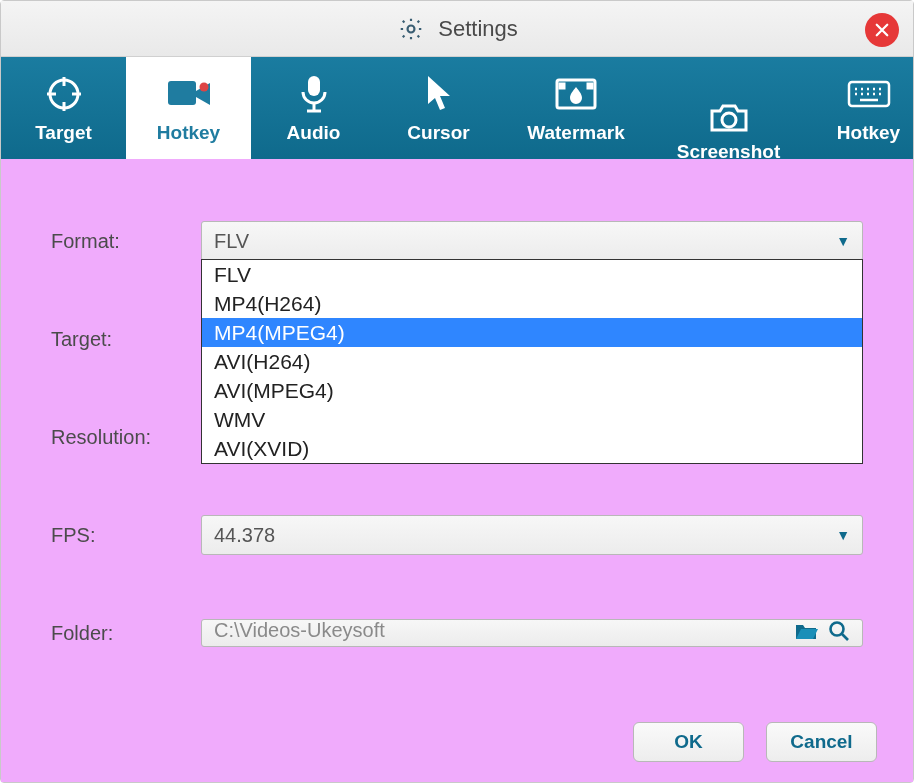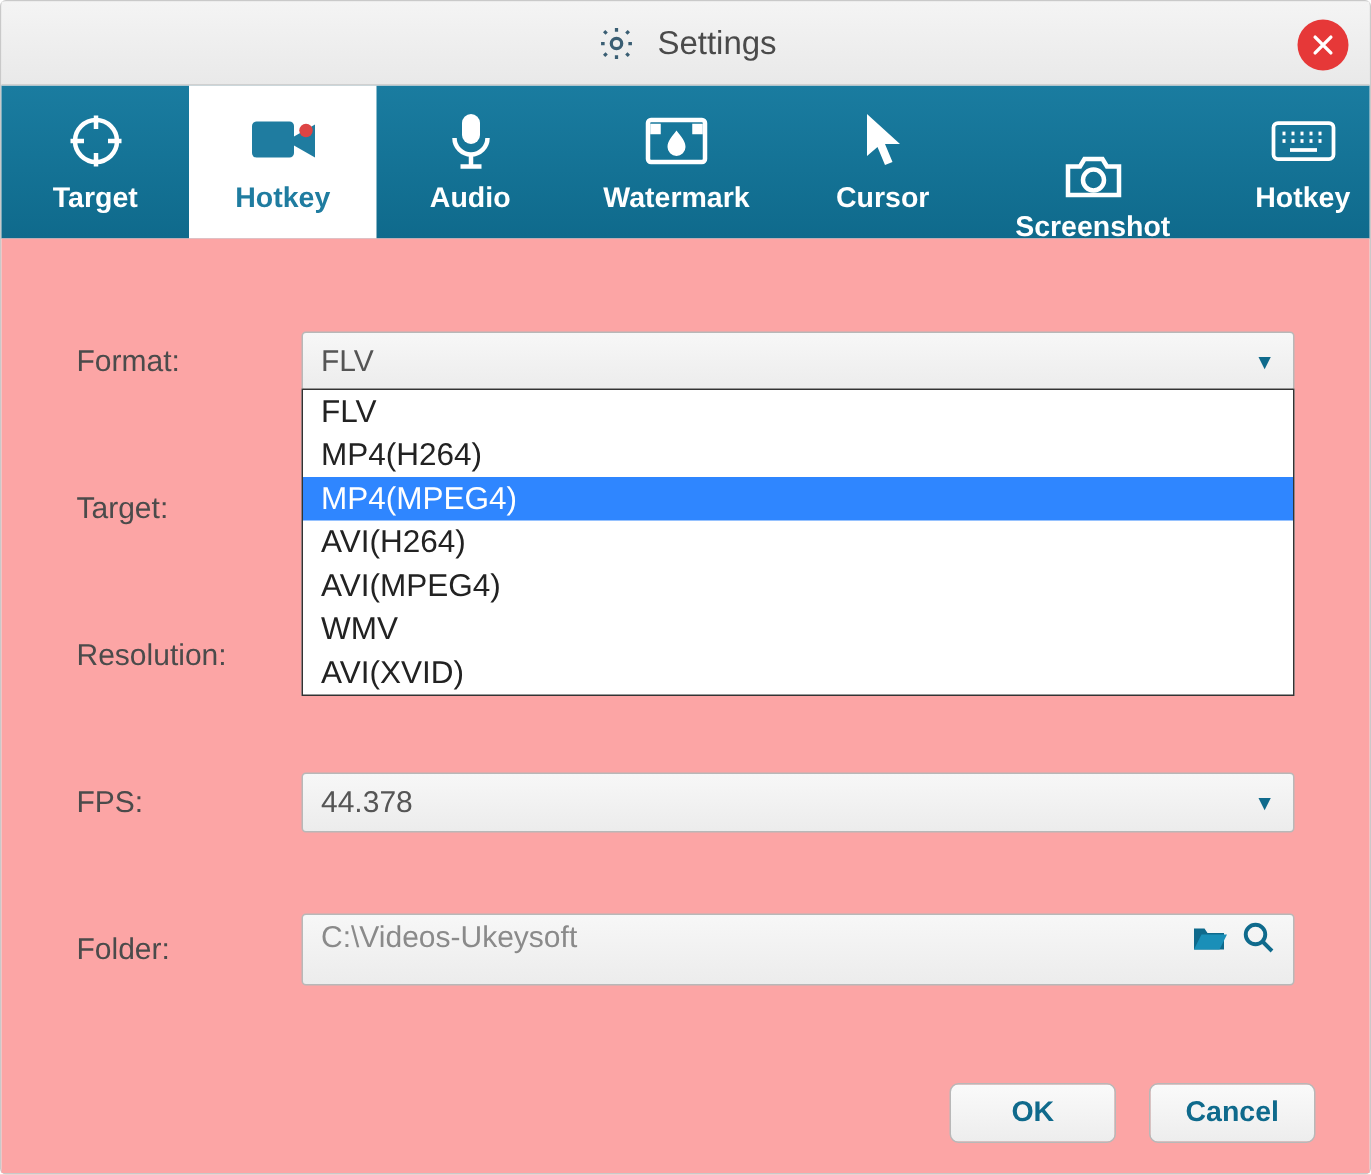--- a/index.html
+++ b/index.html
@@ -81,21 +81,21 @@
   .tab-wm { width: 150px; }
   .tab-ss { width: 155px; margin-top: 47px; }
   .tab-hk { width: 125px; }
   
   .panel {
     position: absolute;
     top: 158px;
     bottom: 0;
     left: 0; right: 0;
     padding: 60px 50px 0 50px;
-    background: #fca5a5;
+    background: #f0abfc;
   }
   .form-row {
     display: flex;
     align-items: center;
     margin-bottom: 54px;
     height: 44px;
     position: relative;
   }
   .form-label {
     width: 150px;
@@ -112,26 +112,26 @@
     align-items: center;
     justify-content: space-between;
     padding: 0 12px;
     font-size: 20px;
     color: #555;
     cursor: pointer;
   }
   .combo .caret { color: #0f6a8c; font-size: 14px; }
   .folder-input {
     flex: 1;
-    height: 48px;
+    height: 28px;
     background: linear-gradient(#f7f7f7, #ececec);
     border: 1px solid #b8b8b8;
     border-radius: 3px;
     display: flex;
-    align-items: flex-start;
+    align-items: flex-end;
     padding: 4px 12px;
     font-size: 20px;
     color: #8a8a8a;
     gap: 10px;
   }
   .folder-input .path { flex: 1; }
   .folder-icons { display: flex; gap: 10px; align-items: center; color: #0f6a8c; }
   .folder-icons > span { cursor: pointer; display:flex; align-items:center; }
   
   .dropdown {
@@ -222,38 +222,38 @@
       <span class="tab-icon">
         <svg width="32" height="40" viewBox="0 0 32 40" fill="#fff">
           <rect x="10" y="2" width="12" height="20" rx="6"></rect>
           <path d="M5 18 a11 11 0 0 0 22 0" fill="none" stroke="#fff" stroke-width="3"></path>
           <line x1="16" y1="29" x2="16" y2="36" stroke="#fff" stroke-width="3"></line>
           <line x1="9" y1="37" x2="23" y2="37" stroke="#fff" stroke-width="3"></line>
         </svg>
       </span>
       <span class="tab-label">Audio</span>
     </div>
+    <div class="tab">
+      <span class="tab-icon">
+        <svg width="30" height="40" viewBox="0 0 30 40" fill="#fff">
+          <path d="M4 2 L4 30 L11 24 L16 36 L21 34 L16 22 L26 22 Z"></path>
+        </svg>
+      </span>
+      <span class="tab-label">Cursor</span>
+    </div>
     <div class="tab tab-wm">
       <span class="tab-icon">
         <svg width="44" height="34" viewBox="0 0 44 34" fill="none" stroke="#fff" stroke-width="3">
           <rect x="3" y="3" width="38" height="28" rx="2"></rect>
           <rect x="6" y="7" width="4" height="4" fill="#fff"></rect>
           <rect x="34" y="7" width="4" height="4" fill="#fff"></rect>
           <path d="M22 10 c-3 4 -6 7 -6 11 a6 6 0 0 0 12 0 c0 -4 -3 -7 -6 -11z" fill="#fff" stroke="none"></path>
         </svg>
       </span>
       <span class="tab-label">Watermark</span>
-    </div>
-    <div class="tab">
-      <span class="tab-icon">
-        <svg width="30" height="40" viewBox="0 0 30 40" fill="#fff">
-          <path d="M4 2 L4 30 L11 24 L16 36 L21 34 L16 22 L26 22 Z"></path>
-        </svg>
-      </span>
-      <span class="tab-label">Cursor</span>
     </div>
     <div class="tab tab-ss">
       <span class="tab-icon">
         <svg width="44" height="34" viewBox="0 0 44 34" fill="none" stroke="#fff" stroke-width="3">
           <path d="M5 10 h8 l3 -5 h12 l3 5 h8 v19 h-34 z"></path>
           <circle cx="22" cy="19" r="7"></circle>
         </svg>
       </span>
       <span class="tab-label">Screenshot</span>
     </div>

